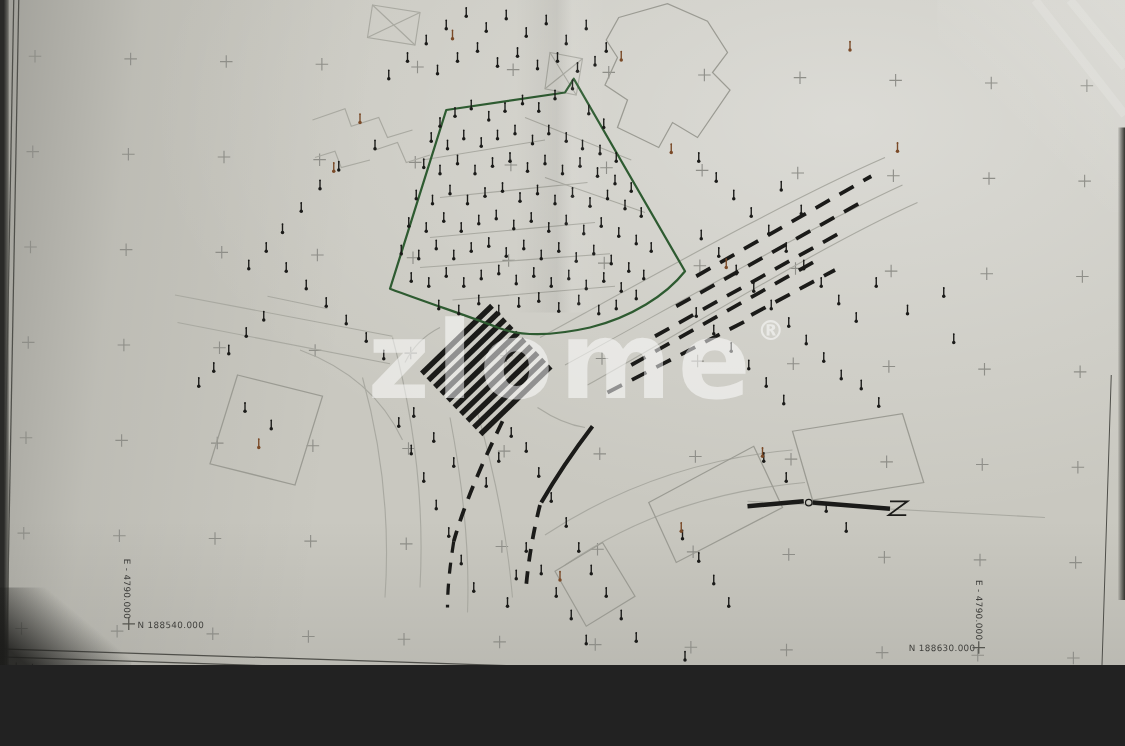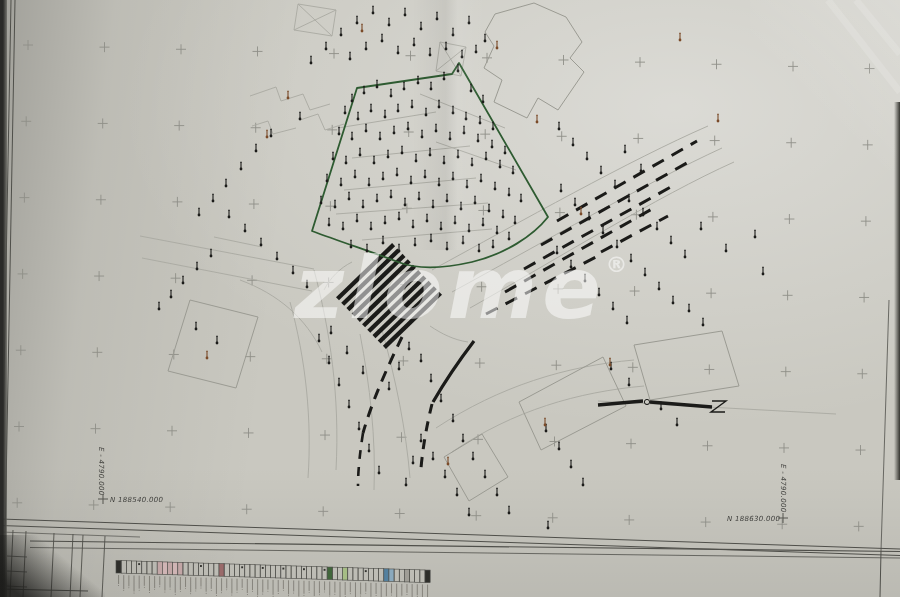--- a/index.html
+++ b/index.html
@@ -1,17 +1,17 @@
 <!DOCTYPE html>
 <html><head>
 <meta charset="utf-8">
 <style>
   html,body{margin:0;padding:0;background:#222;}
-  .photo{position:relative;width:900px;height:597px;overflow:hidden;
-         background:#c9c8c0;font-family:"DejaVu Sans",sans-serif;font-style:italic;}
+  .photo{position:relative;width:900px;height:532px;overflow:hidden;
+         background:#c9c8c0;font-family:"DejaVu Sans",sans-serif;}
   .paper-grad{position:absolute;inset:0;pointer-events:none;
     background:
       radial-gradient(900px 520px at 75% 18%, rgba(255,255,255,0.34), transparent 62%),
       linear-gradient(97deg, rgba(0,0,0,0.20), rgba(0,0,0,0.06) 12%, transparent 32%),
       linear-gradient(0deg, rgba(0,0,0,0.07), transparent 22%);}
   svg{position:absolute;inset:0;}
   .overlays{position:absolute;inset:0;pointer-events:none;}
   .crease-v{position:absolute;left:412px;top:0;width:74px;height:250px;
     background:linear-gradient(90deg,transparent,rgba(0,0,0,0.05) 45%,rgba(255,255,255,0.07) 62%,transparent);}
   .corner-tr-shine{position:absolute;right:0;top:0;width:150px;height:170px;

